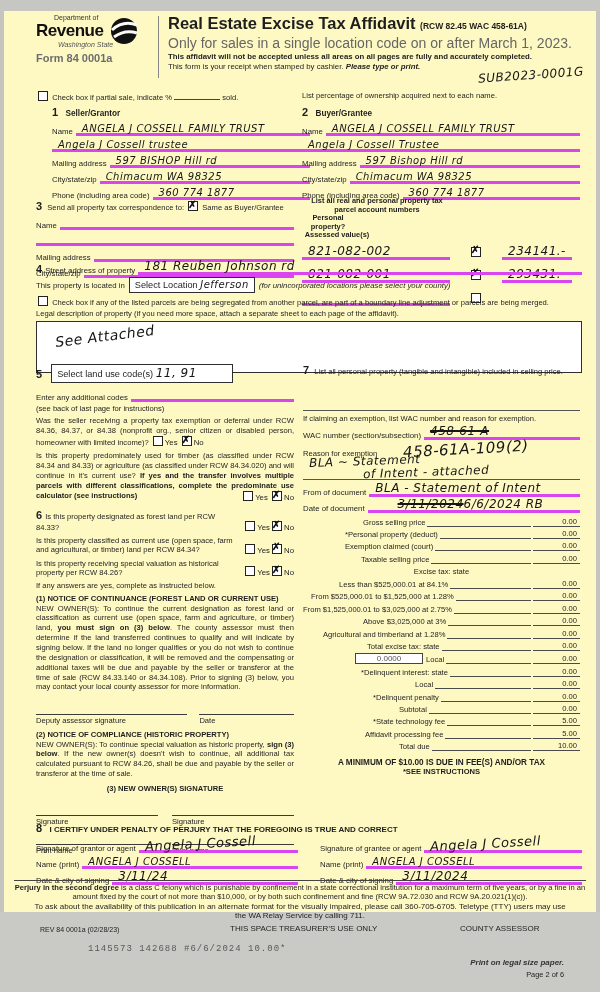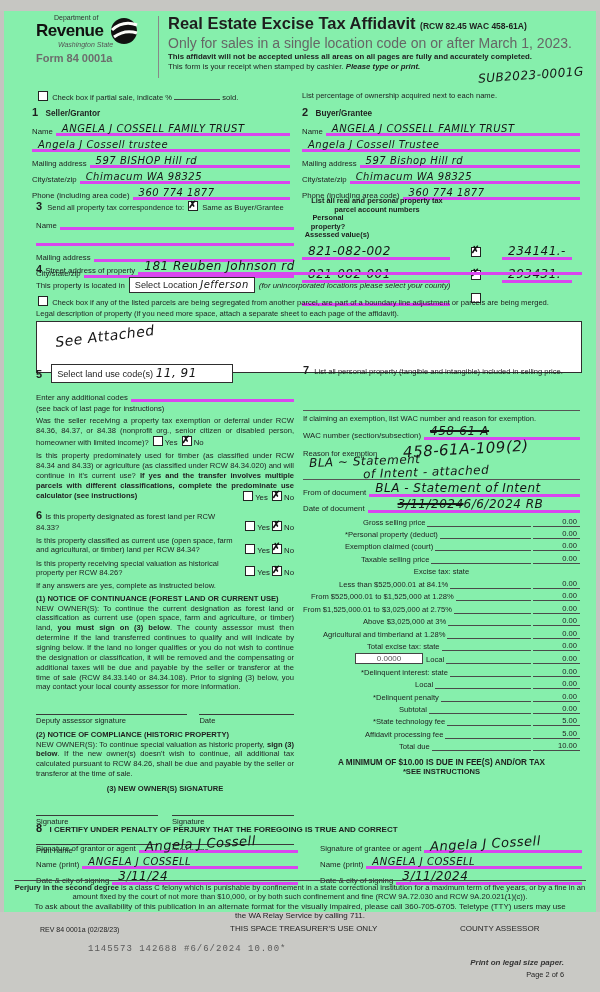--- a/index.html
+++ b/index.html
@@ -1,17 +1,17 @@
 <!DOCTYPE html>
 <html><head>
 <meta charset="utf-8">
 <style>
   html,body{margin:0;padding:0;}
   body{width:600px;height:992px;background:#c4c4c0;font-family:"Liberation Sans",sans-serif;color:#1e1e1e;}
-  .page{position:relative;width:600px;height:992px;background:#86efac;overflow:hidden;
+  .page{position:relative;width:600px;height:992px;background:#fef9c3;overflow:hidden;
         box-shadow:inset 0 0 0 4px #c4c4c0;}
   .scan-top{position:absolute;top:0;left:0;right:0;height:11px;background:#c6c6c2;}
   .scan-bottom{position:absolute;left:0;right:0;top:912px;bottom:0;background:#c9c9c5;}
   .abs{position:absolute;}
   .b{font-weight:bold;}
   .i{font-style:italic;}
   .small{font-size:7.6px;line-height:1.22;}
   .tiny{font-size:7px;}
   .gray{color:#666;}
   .hw{font-family:cursive,"DejaVu Sans",sans-serif;font-style:italic;color:#161616;
@@ -85,21 +85,21 @@
   <div class="abs hw hw12" style="top:68px;left:478px;transform:rotate(-4deg);">SUB2023-0001G</div>
 
   <div class="abs small" style="top:91px;left:36px;">
     <span class="cb"></span>
     <span>Check box if partial sale, indicate %</span>
     <span style="display:inline-block;width:46px;border-bottom:1px solid #444;"></span>
     <span>sold.</span>
   </div>
   <div class="abs small" style="top:91px;left:302px;">List percentage of ownership acquired next to each name.</div>
 
-  <div class="abs" style="top:102px;left:32px;width:258px;">
+  <div class="abs" style="top:102px;left:52px;width:258px;">
     <div style="margin-bottom:2px;"><span class="sec-num">1</span>
       <span class="sec-title">Seller/Grantor</span></div>
     <div class="field">
         <span class="flabel">Name</span>
       <span class="fline">
           <span class="hw hw10">ANGELA J COSSELL FAMILY TRUST</span>
         </span>
       </div>
     <div class="field">
         <span class="fline">

